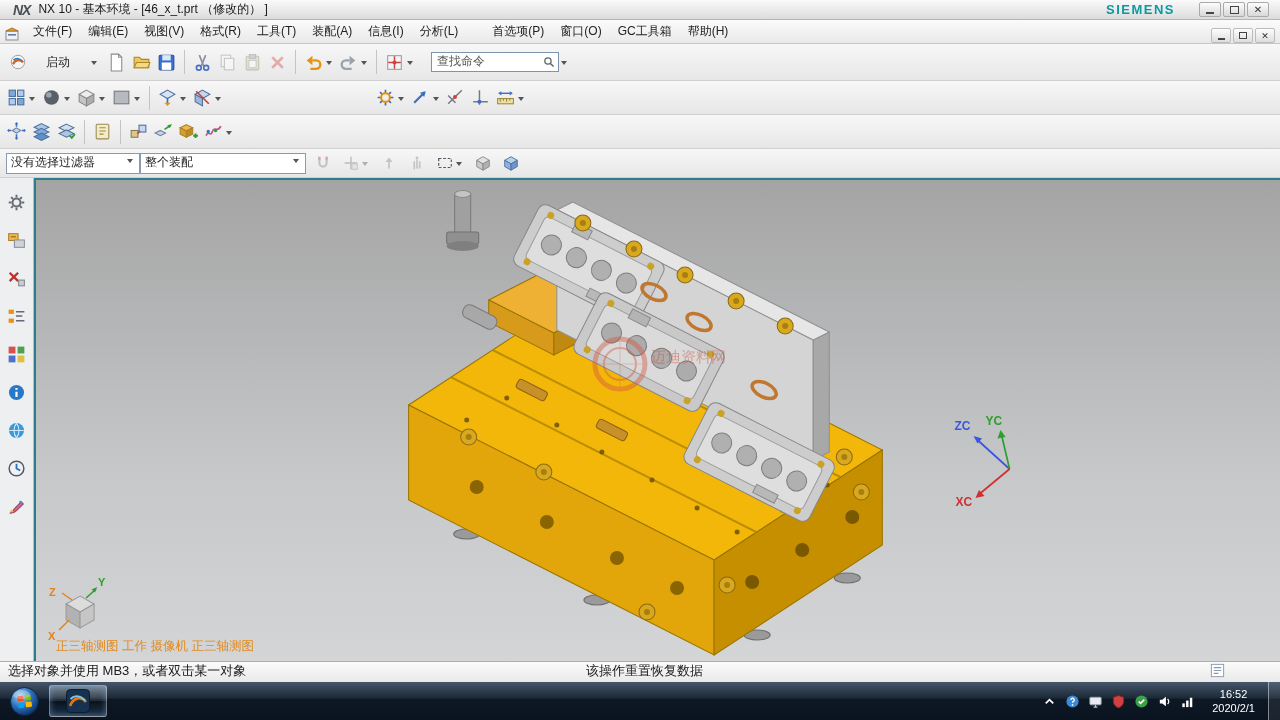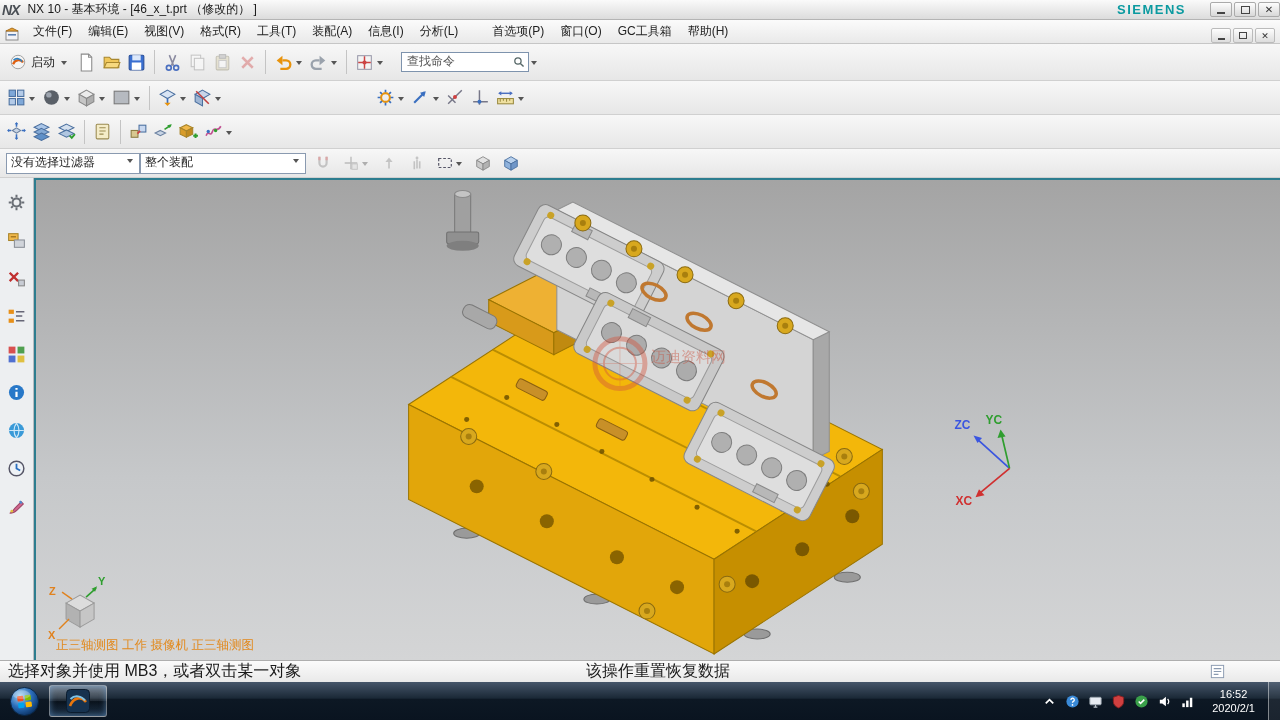--- a/index.html
+++ b/index.html
@@ -1,21 +1,21 @@
 <!DOCTYPE html>
 <html><head>
 <meta charset="utf-8">
 <style>
   *{box-sizing:border-box;margin:0;padding:0}
   html,body{width:1280px;height:720px;overflow:hidden}
   body{font-family:"Liberation Sans","DejaVu Sans",sans-serif;font-size:12px;color:#222;background:#000}
   .screen{width:1280px;height:720px;display:flex;flex-direction:column}
 
   
-  .titlebar{flex:0 0 20px;background:linear-gradient(#fafafa,#dcdcdc);border-bottom:1px solid #b4b4b4;display:flex;align-items:center;padding:0 0}
+  .titlebar{flex:0 0 20px;background:linear-gradient(#fafafa,#dcdcdc);border-bottom:1px solid #b4b4b4;display:flex;align-items:center;padding:0 11px}
   .nx-logo{font-weight:bold;font-style:italic;font-size:14px;color:#4a4f55;letter-spacing:-1px;margin:0 8px 0 2px}
   .title-text{font-size:12px;color:#1a1a1a;white-space:nowrap}
   .brand{margin-left:auto;color:#0b9aa0;font-weight:bold;letter-spacing:1.5px;font-size:13px;margin-right:24px}
   .win-controls{display:flex;gap:2px}
   .win-btn{width:22px;height:15px;display:flex;align-items:center;justify-content:center;font-size:10px;color:#333;background:linear-gradient(#fdfdfd,#d8d8d8);border:1px solid #aaa;border-radius:2px}
   .ico-min{width:8px;height:2.5px;background:#444;margin-top:7px}
   .ico-max{width:9px;height:8px;border:1.5px solid #444}
 
   
   .menubar{flex:0 0 22px;background:linear-gradient(#fbfbfb,#e9e9e9);border-bottom:1px solid #c6c6c6;display:flex;align-items:flex-end;padding:0 3px}
@@ -28,21 +28,21 @@
 
   
   .tbrow{background:linear-gradient(#f7f7f7,#e7e7e7);border-bottom:1px solid #d0d0d0;display:flex;align-items:center;padding:0 4px}
   .tb1{flex:0 0 37px}.tb2{flex:0 0 34px}.tb3{flex:0 0 34px}.tb4{flex:0 0 29px}
   .sep{width:1px;height:24px;background:#c4c4c4;margin:0 5px}
   .tbtn{display:flex;align-items:center;padding:2px;border-radius:2px}
   .i20{width:21px;height:21px;display:block}
   .i18{width:18px;height:18px;display:block}
   .dd{width:0;height:0;border:3px solid transparent;border-top:4px solid #555;margin:5px 2px 0 2px}
   .grayed{opacity:.42}
-  .start{padding:2px 5px;gap:4px}
+  .start{padding:2px 5px;gap:19px}
   .gap150{width:148px}
   .findbox{display:flex;align-items:center;margin-left:14px}
   .find-wrap{position:relative}
   .find-wrap input{width:128px;height:20px;border:1px solid #7e93ad;padding:1px 20px 1px 5px;font-size:12px;font-family:Liberation Mono, monospace;background:#fff;color:#333}
   .find-wrap input::placeholder{color:#555}
   .find-mag{position:absolute;right:3px;top:3px;width:14px;height:14px}
 
   
   .combo{height:21px;background:#fff;border:1px solid #8a9ab0;display:flex;align-items:flex-start;padding:0 4px;font-size:12px}
   .combo .dd{margin-left:auto}
@@ -52,21 +52,21 @@
 
   
   .main{flex:1;display:flex;min-height:0}
   .resbar{flex:0 0 34px;background:#edeff1;border-right:1px solid #b8bcc0;display:flex;flex-direction:column;align-items:center;padding-top:14px;gap:17px}
   .res-icon{width:21px;height:21px;display:block}
   .viewport{flex:1;position:relative;border-top:2px solid #2d7d8f;border-left:2px solid #2d7d8f;background:linear-gradient(180deg,#a4a4a4,#c6c8ca 62%,#d4d5d6);overflow:hidden}
   .scene{position:absolute;inset:0;width:100%;height:100%}
   .view-label{position:absolute;left:20px;bottom:6px;color:#e2891c;font-size:12.5px;white-space:nowrap}
 
   
-  .statusbar{flex:0 0 21px;background:linear-gradient(#fbfbfb,#e9e9e9);border-top:1px solid #aeaeae;display:flex;align-items:center;font-size:16px;color:#1a1a1a}
+  .statusbar{flex:0 0 21px;background:linear-gradient(#fbfbfb,#e9e9e9);border-top:1px solid #aeaeae;display:flex;font-size:13px;color:#1a1a1a}
   .status-left{flex:0 0 586px;padding-left:8px;white-space:nowrap;overflow:hidden}
   .status-mid{flex:1;white-space:nowrap}
   .status-icon{width:17px;height:17px;margin-right:54px}
 
   
   .taskbar{flex:0 0 38px;background:linear-gradient(180deg,#46566a 0%,#1b2937 42%,#0d1824 46%,#0a1420 100%);display:flex;align-items:stretch;color:#fff}
   .orb{width:48px;display:flex;align-items:center;justify-content:center}
   .orb svg{width:31px;height:31px}
   .task-app{width:58px;margin:3px 1px;border:1px solid rgba(255,255,255,.4);border-radius:3px;background:linear-gradient(rgba(255,255,255,.32),rgba(255,255,255,.10) 48%,rgba(0,0,0,.18) 52%,rgba(90,140,190,.25));display:flex;align-items:center;justify-content:center;box-shadow:inset 0 0 6px rgba(120,180,240,.5)}
   .task-app svg{width:26px;height:26px}

